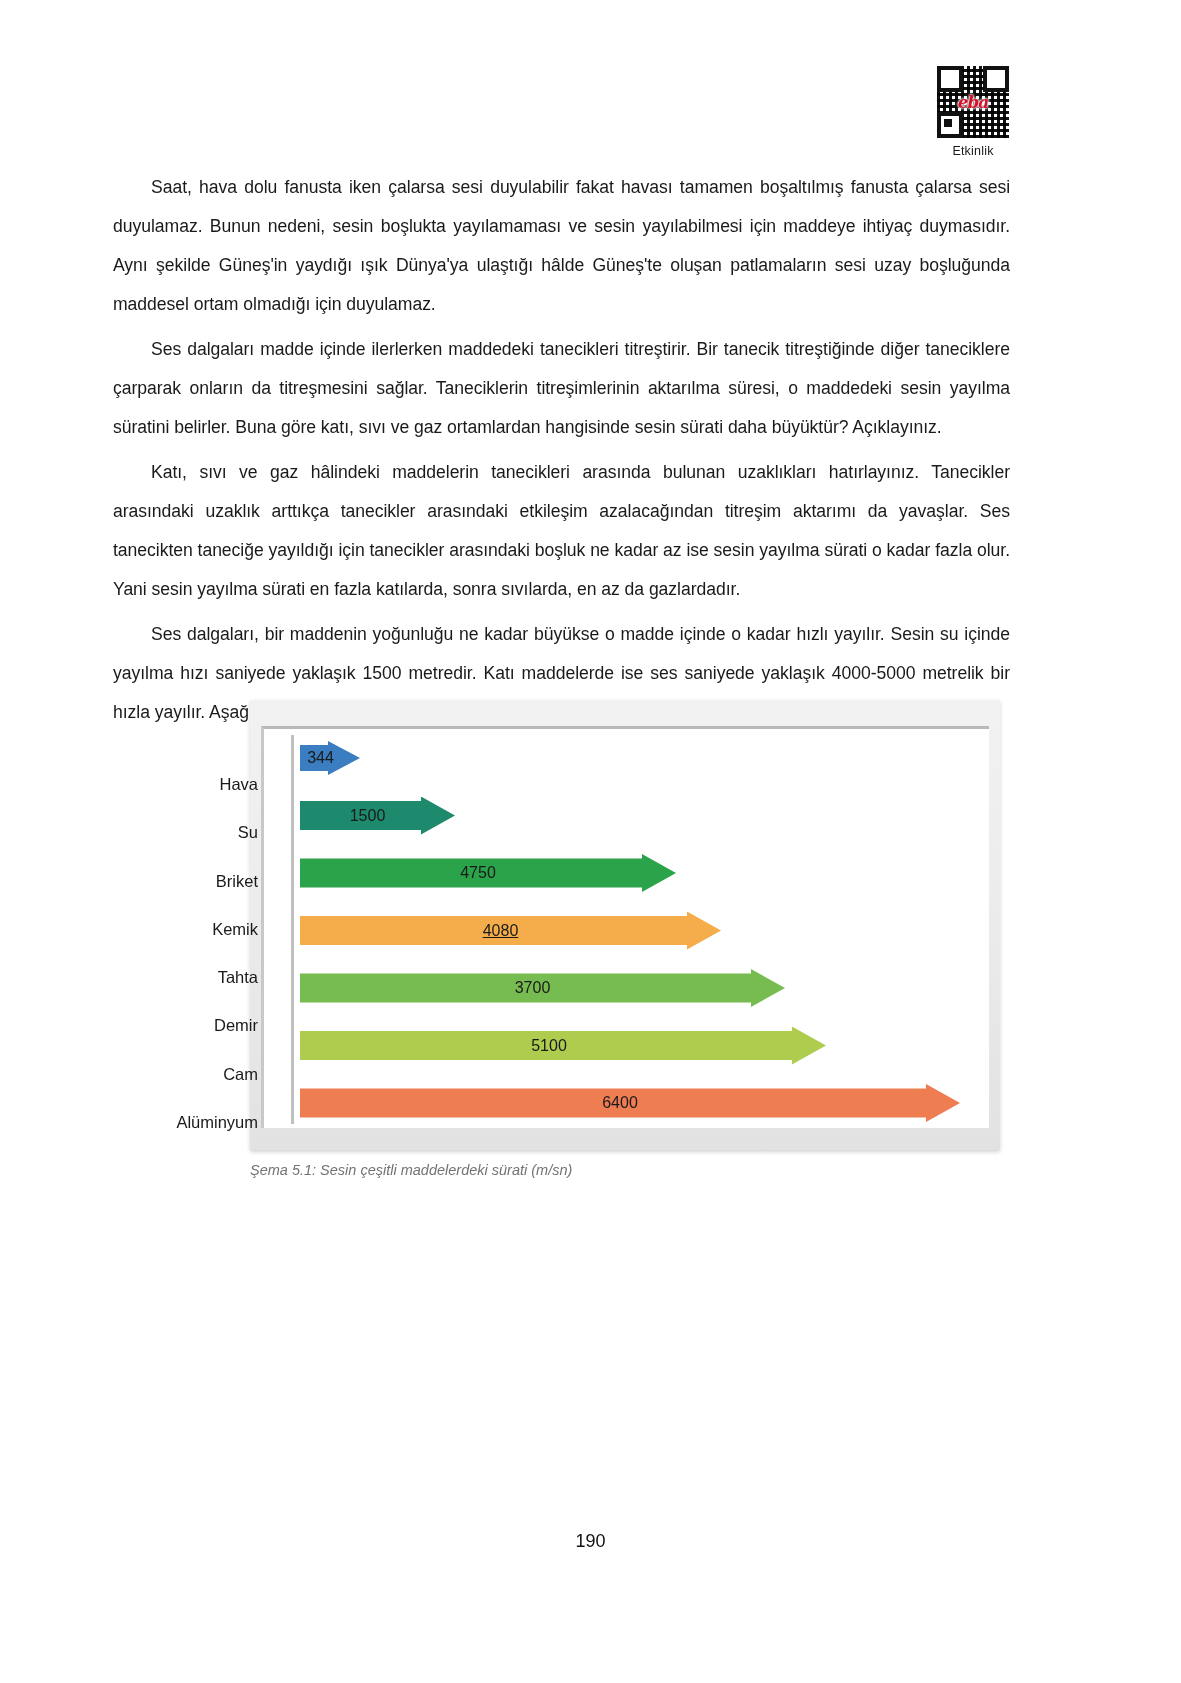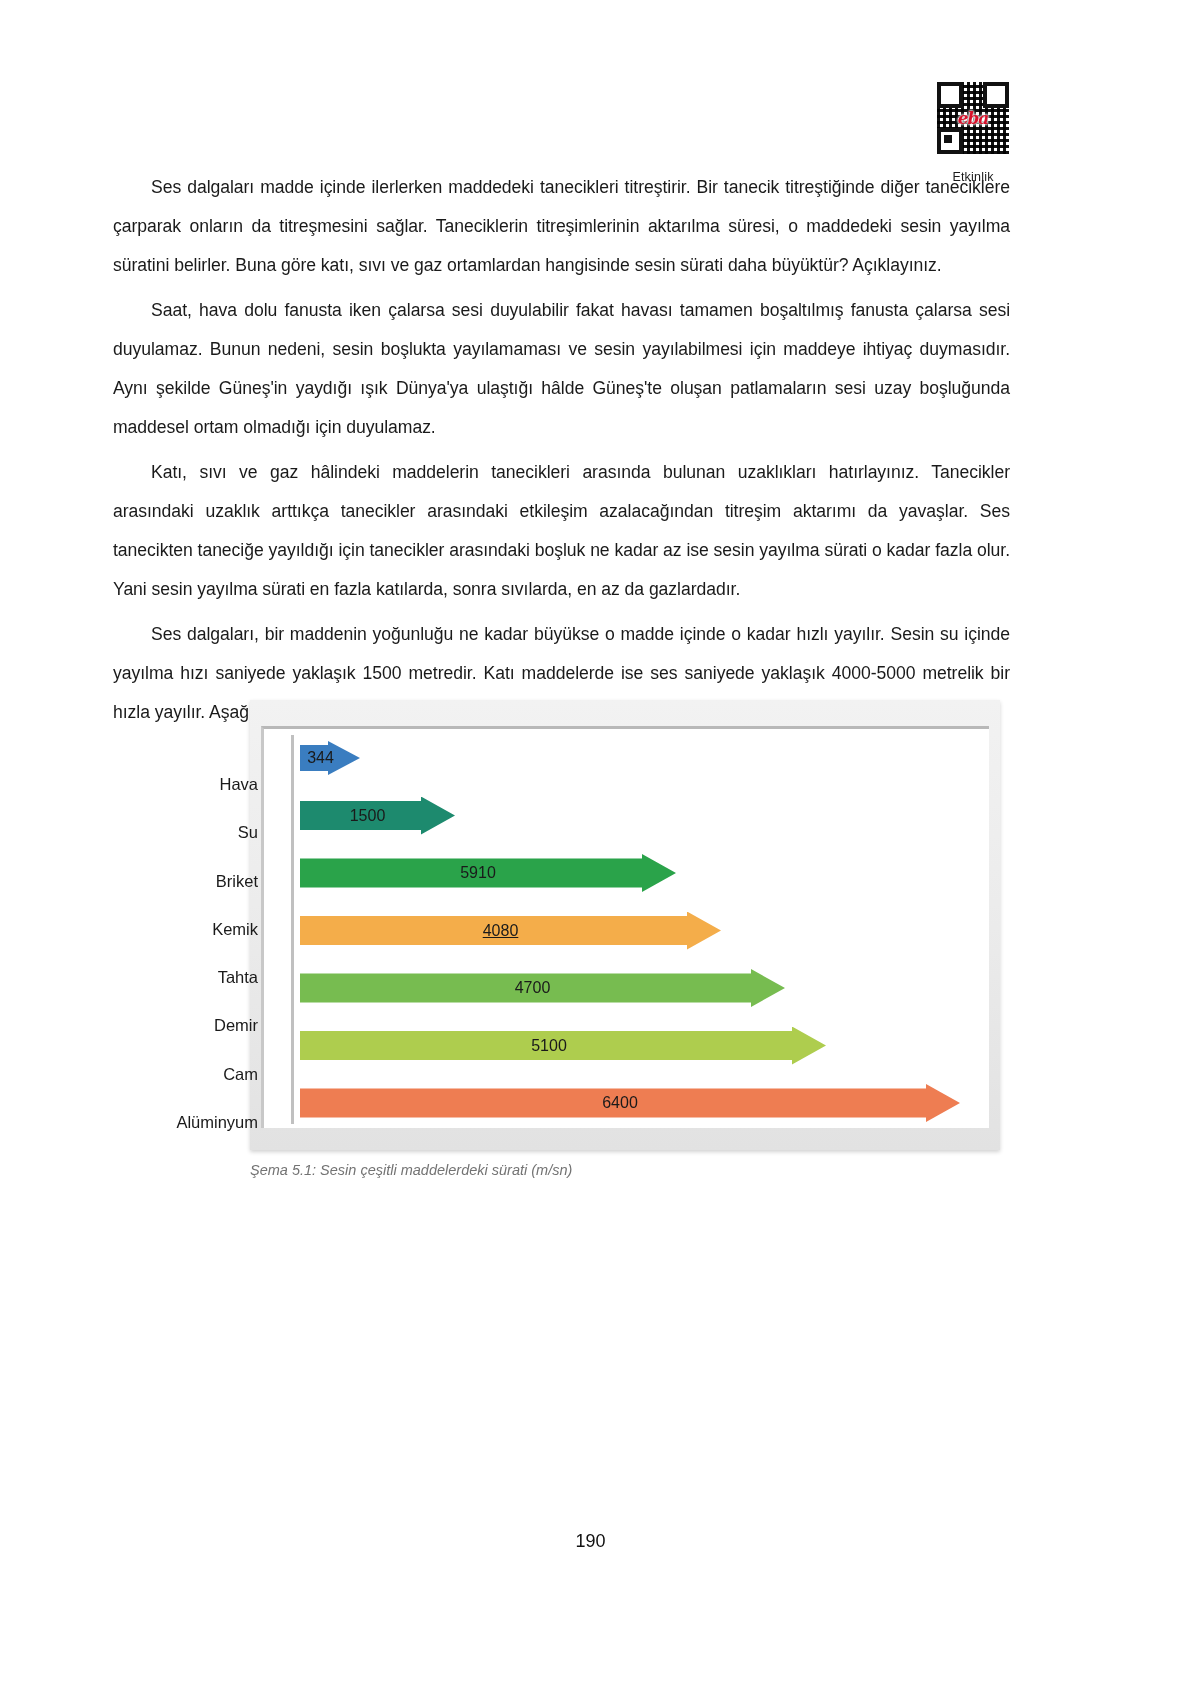--- a/index.html
+++ b/index.html
@@ -26,21 +26,21 @@
   .qr-block {
     position: absolute;
     top: 66px;
     left: 932px;
     width: 82px;
     text-align: center;
   }
   .qr-code {
     width: 72px;
     height: 72px;
-    margin: 16px auto;
+    margin: 0 auto;
     position: relative;
     background-color: #ffffff;
     background-image:
       repeating-linear-gradient(90deg, #111 0 3px, transparent 3px 6px),
       repeating-linear-gradient(0deg, #111 0 3px, transparent 3px 6px);
     background-size: 6px 6px, 6px 6px;
     background-blend-mode: multiply;
   }
   .qr-code::before,
   .qr-code::after {
@@ -232,22 +232,22 @@
   <div class="qr-block">
     <div class="qr-code">
       <span class="qr-finder-bl"></span>
       <span class="qr-logo">eba</span>
     </div>
     <div class="qr-caption">Etkinlik</div>
   </div>
 
   <div class="content">
 
+    <p class="para">Saat, hava dolu fanusta iken çalarsa sesi duyulabilir fakat havası tamamen boşaltılmış fanusta çalarsa sesi duyulamaz. Bunun nedeni, sesin boşlukta yayılamaması ve sesin yayılabilmesi için maddeye ihtiyaç duymasıdır. Aynı şekilde Güneş'in yaydığı ışık Dünya'ya ulaştığı hâlde Güneş'te oluşan patlamaların sesi uzay boşluğunda maddesel ortam olmadığı için duyulamaz.</p>
     <p class="para">Ses dalgaları madde içinde ilerlerken maddedeki tanecikleri titreştirir. Bir tanecik titreştiğinde diğer taneciklere çarparak onların da titreşmesini sağlar. Taneciklerin titreşimlerinin aktarılma süresi, o maddedeki sesin yayılma süratini belirler. Buna göre katı, sıvı ve gaz ortamlardan hangisinde sesin sürati daha büyüktür? Açıklayınız.</p>
-    <p class="para">Saat, hava dolu fanusta iken çalarsa sesi duyulabilir fakat havası tamamen boşaltılmış fanusta çalarsa sesi duyulamaz. Bunun nedeni, sesin boşlukta yayılamaması ve sesin yayılabilmesi için maddeye ihtiyaç duymasıdır. Aynı şekilde Güneş'in yaydığı ışık Dünya'ya ulaştığı hâlde Güneş'te oluşan patlamaların sesi uzay boşluğunda maddesel ortam olmadığı için duyulamaz.</p>
     <p class="para">Katı, sıvı ve gaz hâlindeki maddelerin tanecikleri arasında bulunan uzaklıkları hatırlayınız. Tanecikler arasındaki uzaklık arttıkça tanecikler arasındaki etkileşim azalacağından titreşim aktarımı da yavaşlar. Ses tanecikten taneciğe yayıldığı için tanecikler arasındaki boşluk ne kadar az ise sesin yayılma sürati o kadar fazla olur. Yani sesin yayılma sürati en fazla katılarda, sonra sıvılarda, en az da gazlardadır.</p>
 
     <p class="para last-line-left"><span>Ses dalgaları, bir maddenin yoğunluğu ne kadar büyükse o madde içinde o kadar hızlı yayılır. Sesin su içinde yayılma hızı saniyede yaklaşık 1500 metredir. Katı maddelerde ise ses saniyede yaklaşık 4000-5000 metrelik bir hızla yayılır. Aşağıdaki </span><span class="ref-blue">Şema 5.1</span><span>'i inceleyiniz. Sesin hangi maddede daha süratli yayıldığını karşılaştırınız.</span></p>
   </div>
 
   <div class="figure">
     <div class="chart-frame">
       <div class="chart-inner">
         <div class="plot-area">
           <div class="axis-line"></div>
@@ -257,31 +257,31 @@
                   <span class="val" style="margin-right: 19px;">344</span>
                 </div>
               </div>
               <div class="bar-row">
                 <div class="arrow" style="width: 155px; height: 38px; background: rgb(29, 138, 110); clip-path: polygon(0px 12%, 78.0645% 12%, 78.0645% 0px, 100% 50%, 78.0645% 100%, 78.0645% 88%, 0px 88%);">
                   <span class="val" style="margin-right: 20px;">1500</span>
                 </div>
               </div>
               <div class="bar-row">
                 <div class="arrow" style="width: 376px; height: 38px; background: rgb(42, 163, 74); clip-path: polygon(0px 12%, 90.9574% 12%, 90.9574% 0px, 100% 50%, 90.9574% 100%, 90.9574% 88%, 0px 88%);">
-                  <span class="val" style="margin-right: 20px;">5910</span>
+                  <span class="val" style="margin-right: 20px;">4750</span>
                 </div>
               </div>
               <div class="bar-row">
                 <div class="arrow" style="width: 421px; height: 38px; background: rgb(244, 173, 74); clip-path: polygon(0px 12%, 91.924% 12%, 91.924% 0px, 100% 50%, 91.924% 100%, 91.924% 88%, 0px 88%);">
                   <span class="val" style="margin-right: 20px; text-decoration: underline;">4080</span>
                 </div>
               </div>
               <div class="bar-row">
                 <div class="arrow" style="width: 485px; height: 38px; background: rgb(119, 188, 80); clip-path: polygon(0px 12%, 92.9897% 12%, 92.9897% 0px, 100% 50%, 92.9897% 100%, 92.9897% 88%, 0px 88%);">
-                  <span class="val" style="margin-right: 20px;">4700</span>
+                  <span class="val" style="margin-right: 20px;">3700</span>
                 </div>
               </div>
               <div class="bar-row">
                 <div class="arrow" style="width: 526px; height: 38px; background: rgb(174, 205, 78); clip-path: polygon(0px 12%, 93.5361% 12%, 93.5361% 0px, 100% 50%, 93.5361% 100%, 93.5361% 88%, 0px 88%);">
                   <span class="val" style="margin-right: 28px;">5100</span>
                 </div>
               </div>
               <div class="bar-row">
                 <div class="arrow" style="width: 660px; height: 38px; background: rgb(238, 125, 82); clip-path: polygon(0px 12%, 94.8485% 12%, 94.8485% 0px, 100% 50%, 94.8485% 100%, 94.8485% 88%, 0px 88%);">
                   <span class="val" style="margin-right: 20px;">6400</span>

